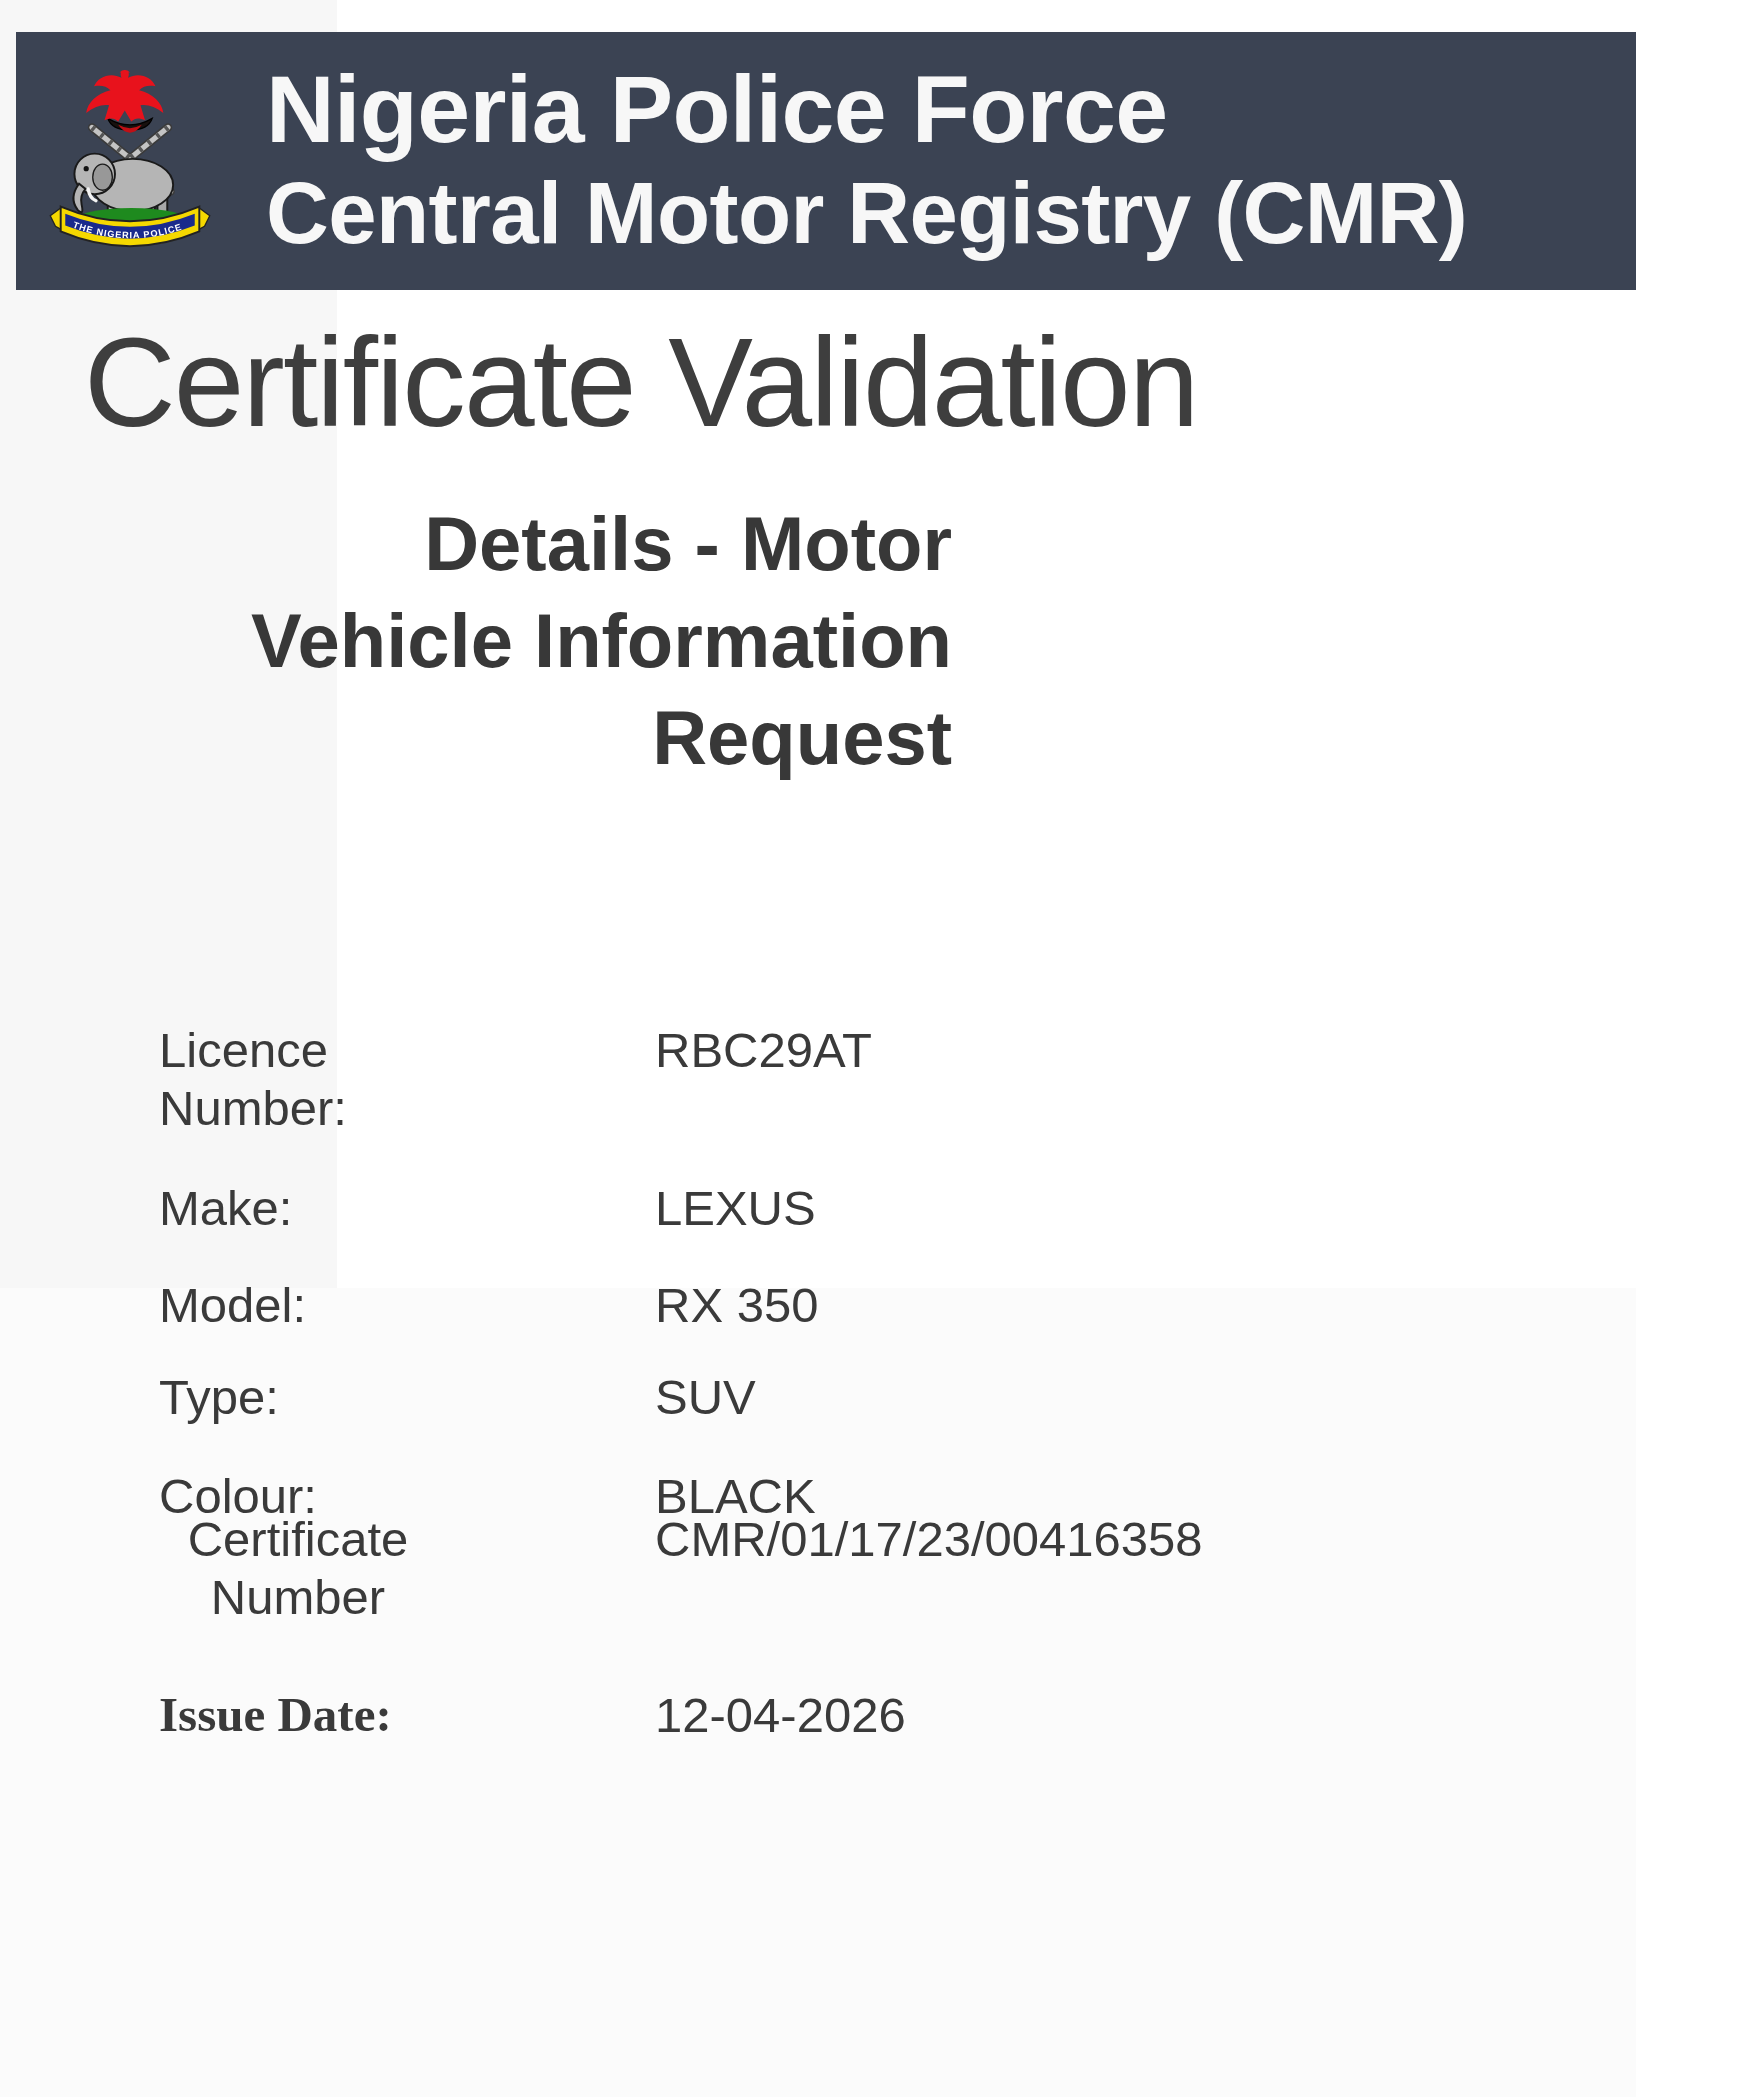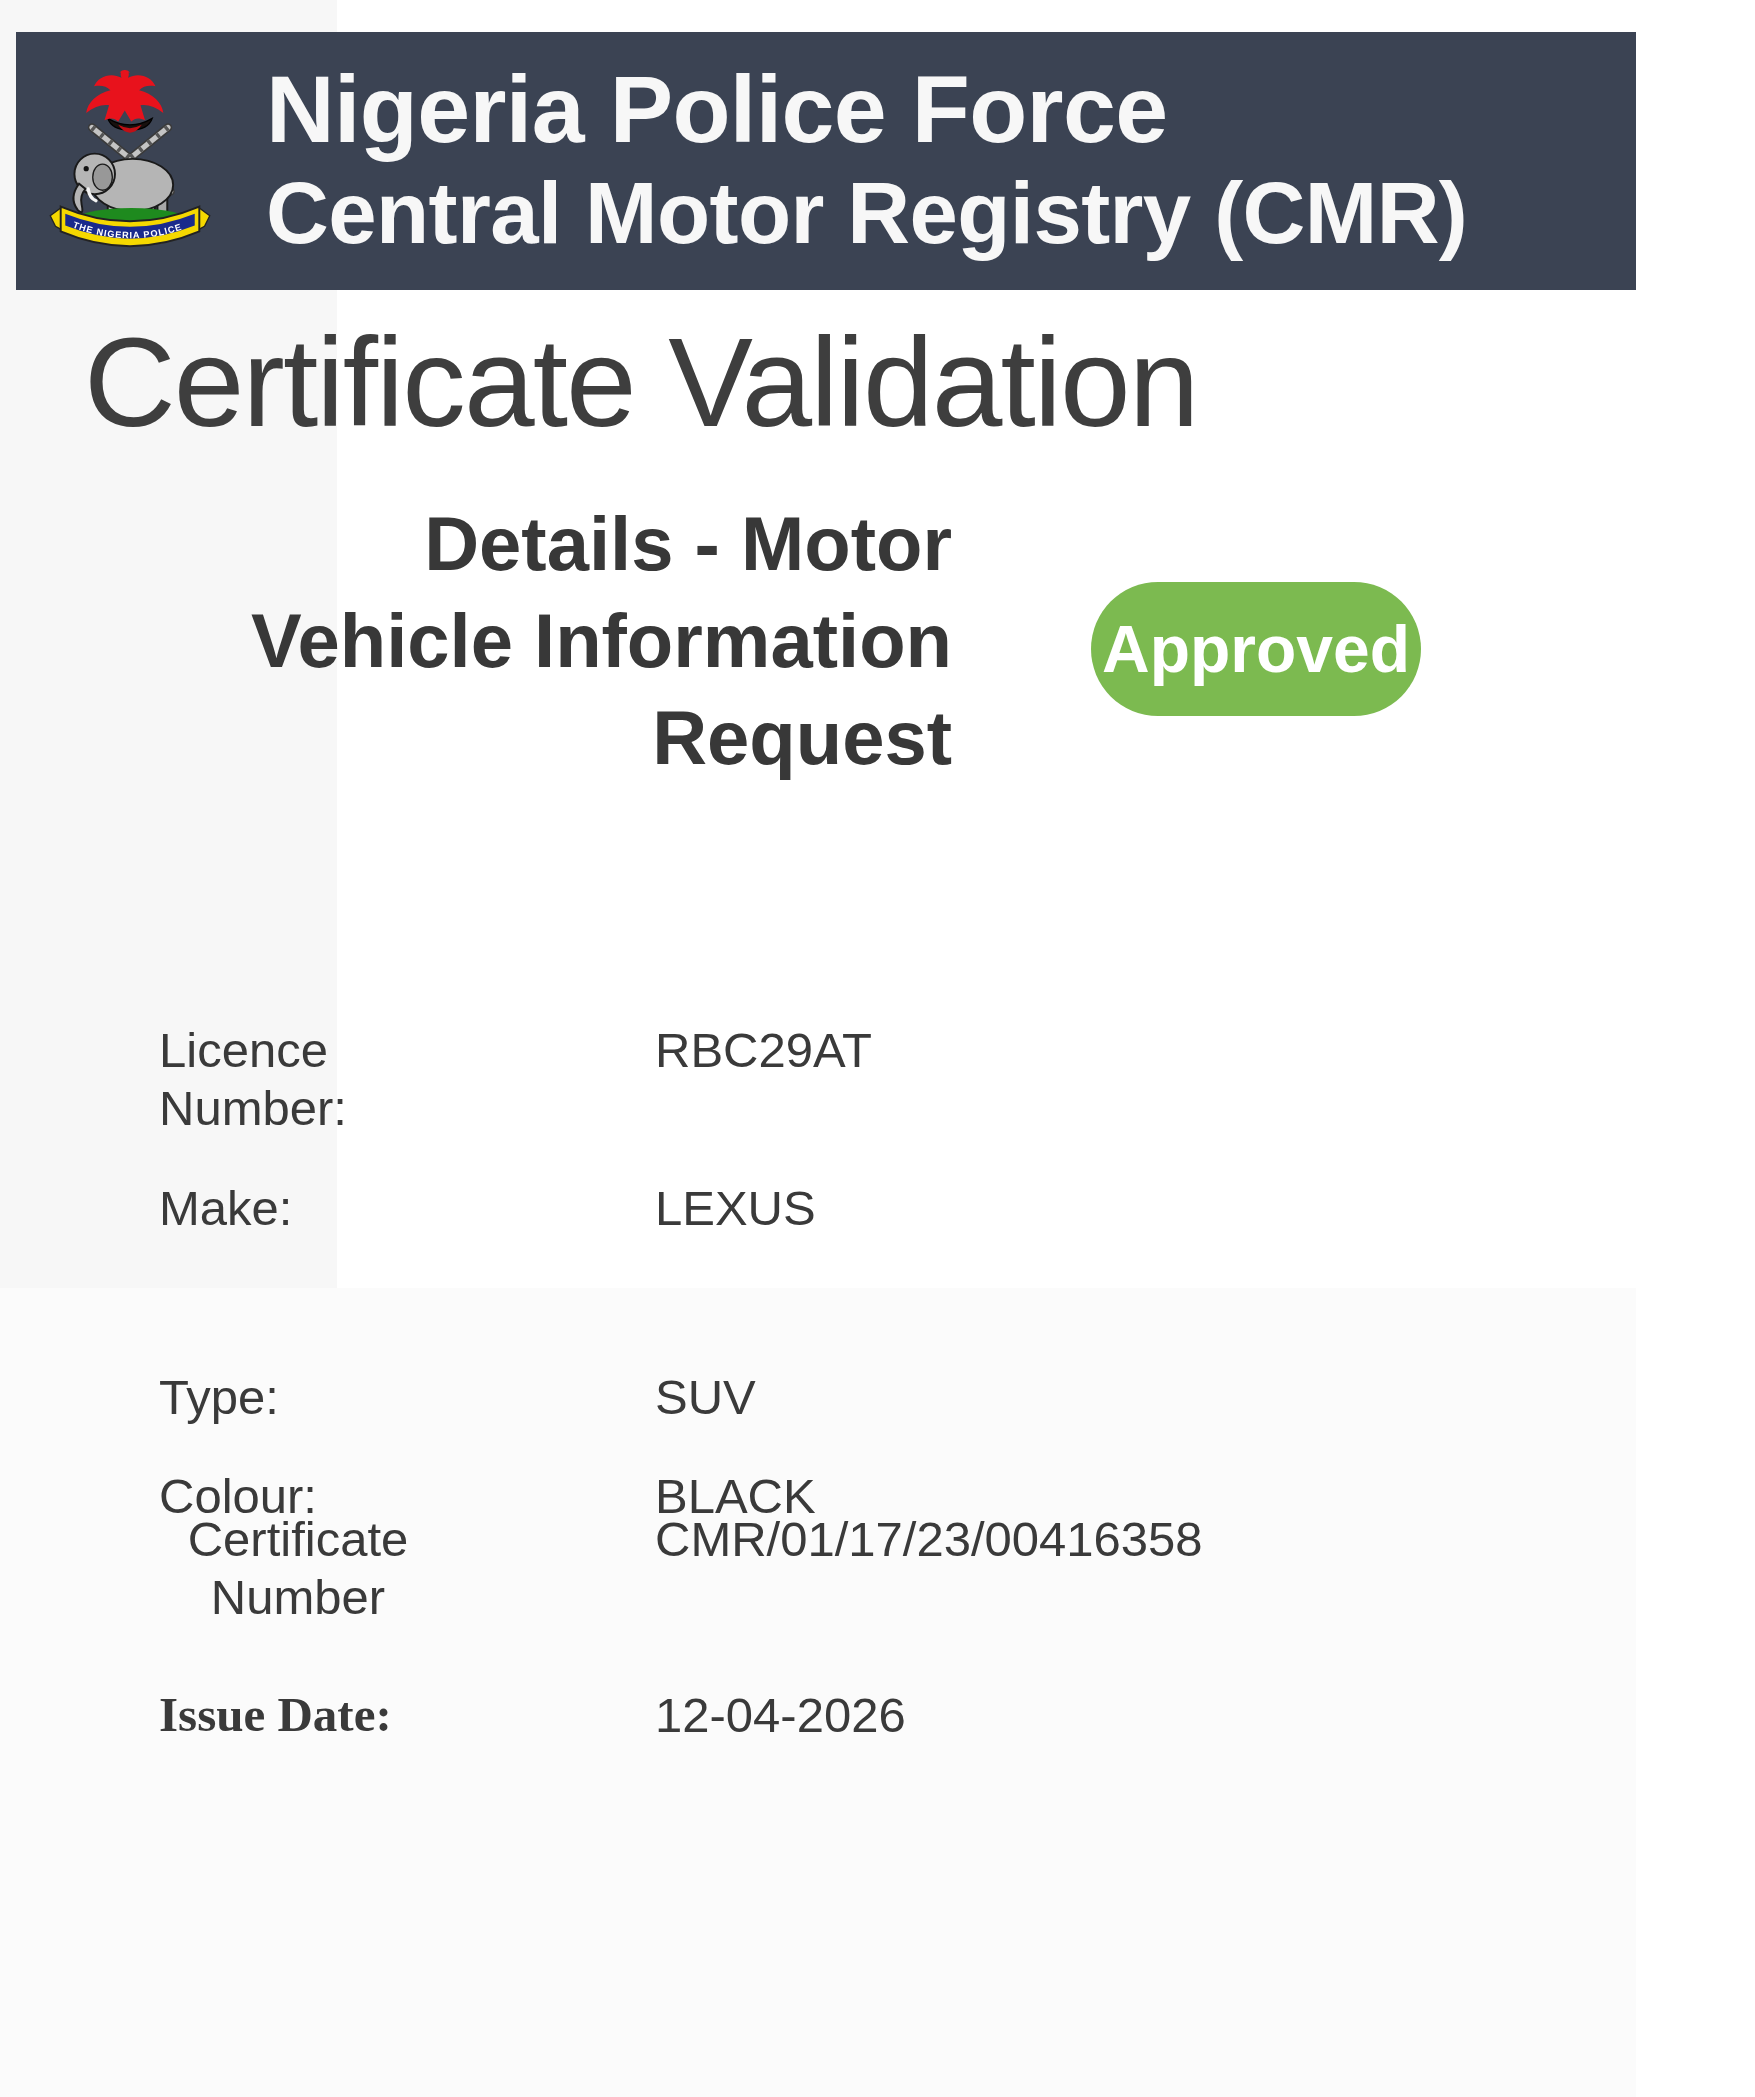--- a/index.html
+++ b/index.html
@@ -99,31 +99,32 @@
   </div>
 
   <div id="page-title">Certificate Validation</div>
 
   <div id="section-heading">
     <span class="hline">Details - Motor</span>
     <span class="hline">Vehicle Information</span>
     <span class="hline">Request</span>
   </div>
 
-  <div id="approved-badge">
-    <span>Approved</span>
-  </div>
 
   <div class="row" id="row-1">
     <div class="label">Licence Number:</div>
     <div class="value">RBC29AT</div>
   </div>
   <div class="row" id="row-2">
     <div class="label">Make:</div>
     <div class="value">LEXUS</div>
+  </div>
+  <div class="row" id="row-3">
+    <div class="label">Model:</div>
+    <div class="value">RX 350</div>
   </div>
   <div class="row" id="row-4">
     <div class="label">Type:</div>
     <div class="value">SUV</div>
   </div>
   <div class="row" id="row-5">
     <div class="label">Colour:</div>
     <div class="value">BLACK</div>
   </div>
   <div class="row" id="row-6">

